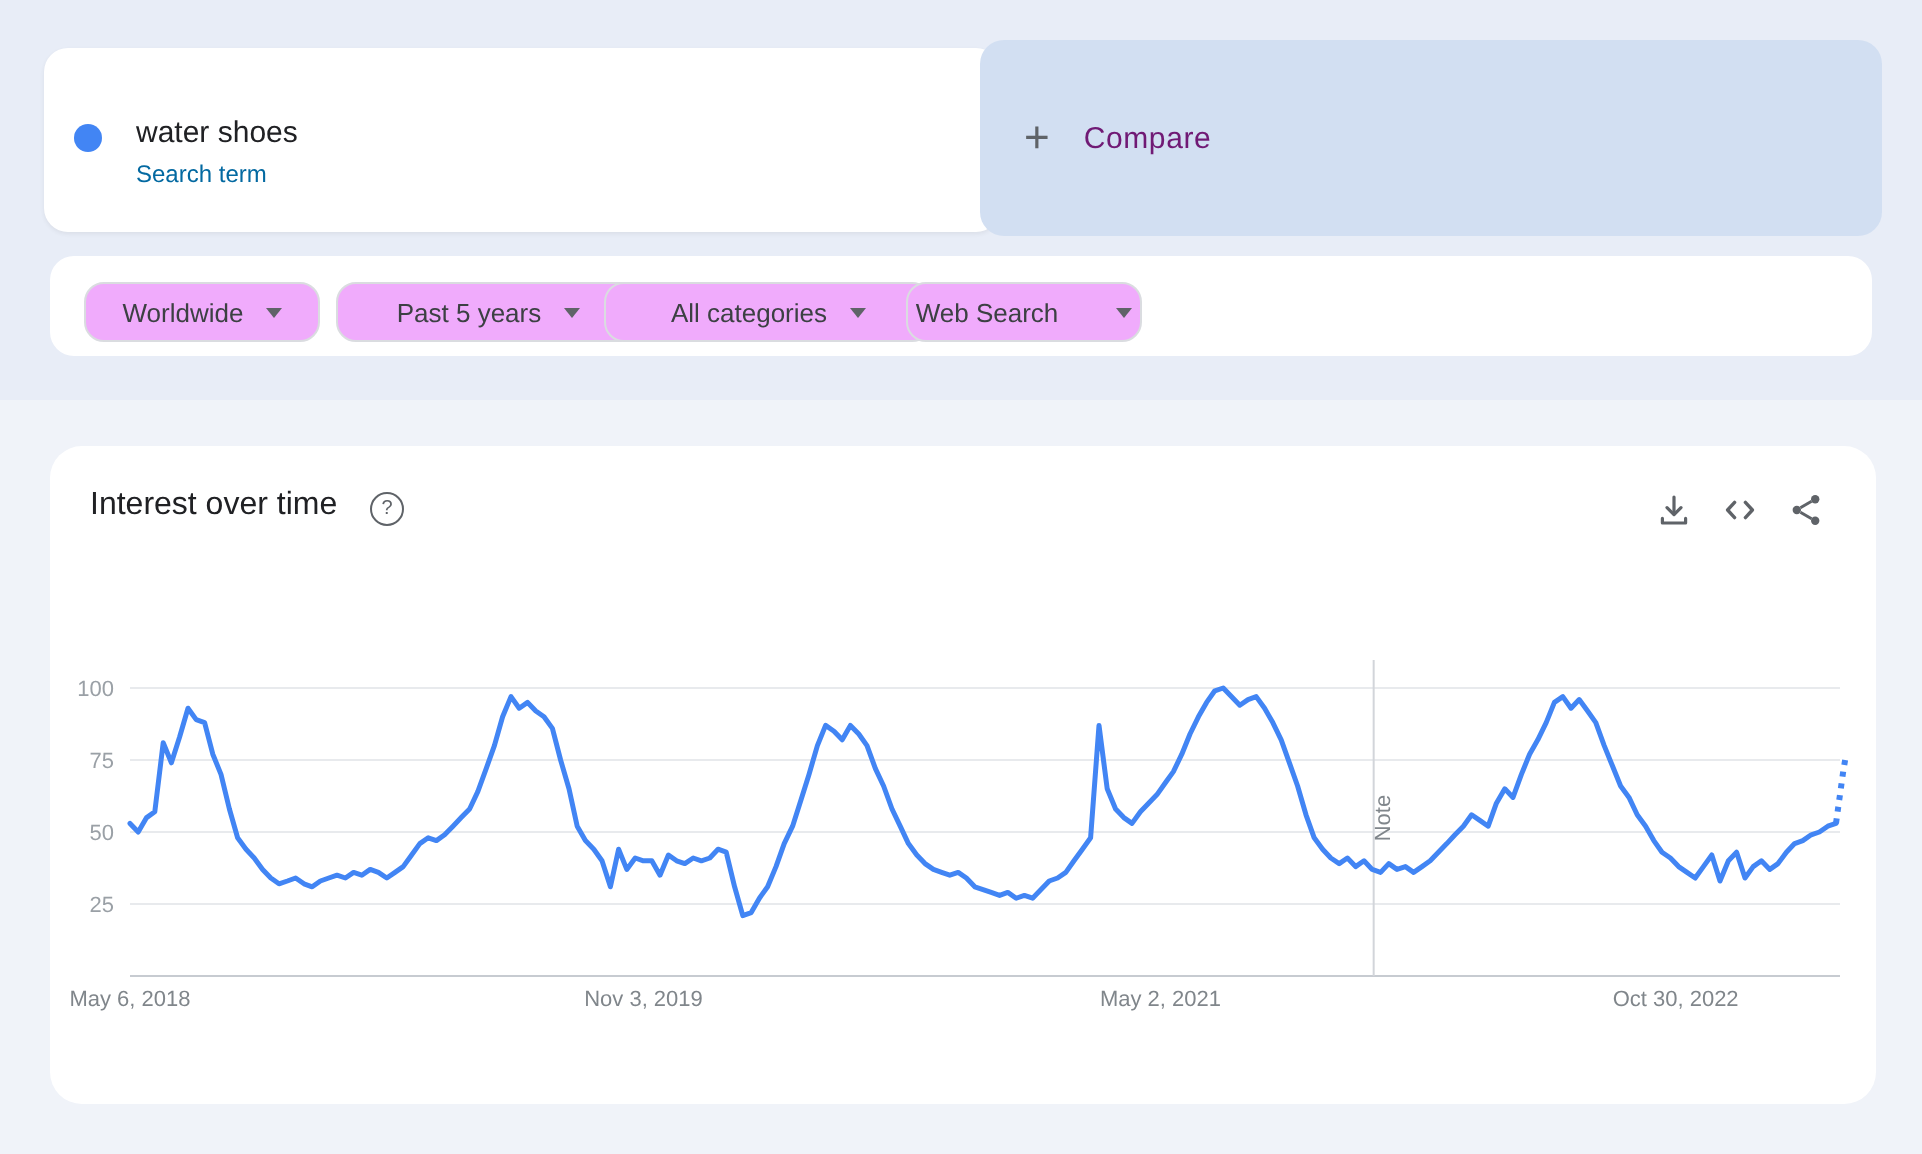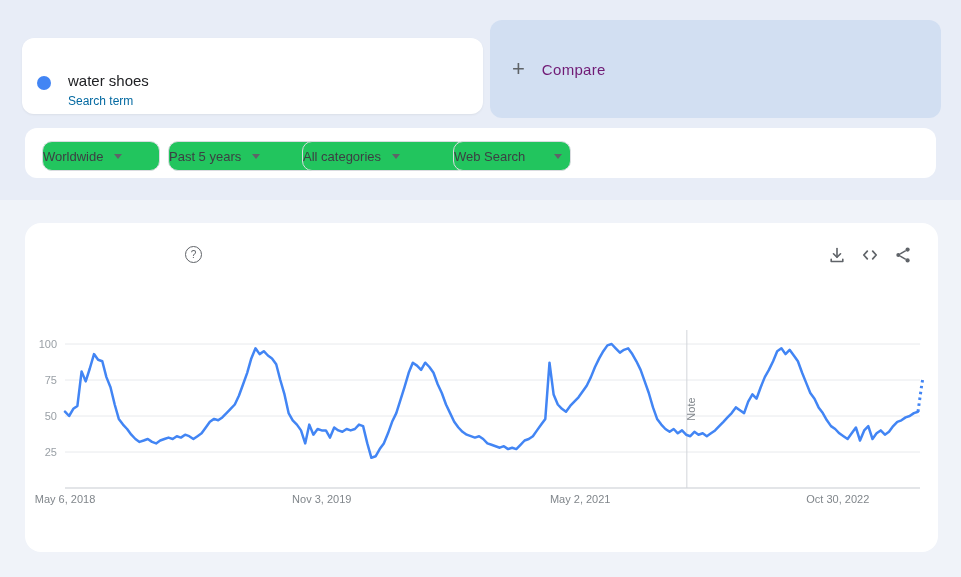--- a/index.html
+++ b/index.html
@@ -3,38 +3,38 @@
 <meta charset="utf-8">
 <style>
   html,body{margin:0;padding:0;}
   body{
     width:961px;height:577px;position:relative;overflow:hidden;
     font-family:"Liberation Sans",sans-serif;background:#f0f3f9;
   }
   .top-bg{position:absolute;left:0;top:0;width:961px;height:200px;background:#e8edf7;}
 
   
-  .search-card{position:absolute;left:22px;top:38px;width:461px;height:76px;
-    background:#fff;border-radius:12px;box-shadow:0 1px 2px rgba(60,64,67,.08);cursor:pointer;}
+  .search-card{position:absolute;left:22px;top:24px;width:461px;height:92px;
+    background:#fff;border-radius:12px;box-shadow:0 1px 2px rgba(60,64,67,.08);cursor:pointer;padding-left:17px;}
   .term-dot{position:absolute;left:15px;top:38px;width:14px;height:14px;border-radius:50%;}
   .term-label{position:absolute;left:46px;top:34px;font-size:15px;color:#202124;}
   .term-sub{position:absolute;left:46px;top:56px;font-size:12px;color:#0369a1;}
 
   .compare-card{position:absolute;left:490px;top:20px;width:451px;height:98px;
     background:#d2dff2;border-radius:12px;display:flex;align-items:center;
     padding-left:22px;box-sizing:border-box;gap:17px;cursor:pointer;}
   .compare-plus{font-size:22px;color:#5f6368;line-height:1;font-weight:400;}
   .compare-label{font-size:15px;color:#701a75;letter-spacing:.3px;}
 
   
   .filter-bar{position:absolute;left:25px;top:128px;width:911px;height:50px;
     background:#fff;border-radius:12px;}
   .pill{position:absolute;top:13px;height:30px;box-sizing:border-box;
-    display:inline-flex;align-items:center;gap:11px;
-    border:1px solid #dadce0;border-radius:10px;background:#22c55e;
+    display:inline-flex;align-items:center;justify-content:center;gap:11px;
+    border:1px solid #dadce0;border-radius:10px;background:#f0abfc;
     font-size:13px;color:#3c4043;cursor:pointer;}
   .caret{width:0;height:0;border-left:4px solid transparent;border-right:4px solid transparent;
     border-top:5px solid #5f6368;}
   .pill-region{left:17px;width:118px;}
   .pill-time{left:143px;width:152px;}
   .pill-category{left:277px;width:164px;}
   .pill-gprop{left:428px;width:118px;gap:29px;}
 
   
   .chart-card{position:absolute;left:25px;top:223px;width:913px;height:329px;
@@ -95,20 +95,21 @@
       <line x1="40" x2="895" y1="265" y2="265" stroke="#c7cbd1" stroke-width="1"></line>
       <text x="40" y="280" text-anchor="middle" font-size="11" fill="#80868b">May 6, 2018</text>
       <text x="296.753" y="280" text-anchor="middle" font-size="11" fill="#80868b">Nov 3, 2019</text>
       <text x="555.212" y="280" text-anchor="middle" font-size="11" fill="#80868b">May 2, 2021</text>
       <text x="812.818" y="280" text-anchor="middle" font-size="11" fill="#80868b">Oct 30, 2022</text>
       <line x1="661.837" x2="661.837" y1="107" y2="265" stroke="#d2d5da" stroke-width="1"></line>
       <text x="669.837" y="186" text-anchor="middle" font-size="11" fill="#80868b" transform="rotate(-90 669.837 186)">Note</text>
       <polyline points="40.0,188.7 44.1,193.0 48.3,185.8 52.4,182.9 56.6,148.4 60.7,158.4 64.8,145.5 69.0,131.1 73.1,136.8 77.3,138.3 81.4,154.1 85.5,164.2 89.7,181.5 93.8,195.9 98.0,201.6 102.1,206.0 106.3,211.7 110.4,216.0 114.5,218.9 118.7,217.5 122.8,216.0 127.0,218.9 131.1,220.4 135.2,217.5 139.4,216.0 143.5,214.6 147.7,216.0 151.8,213.2 155.9,214.6 160.1,211.7 164.2,213.2 168.4,216.0 172.5,213.2 176.6,210.3 180.8,204.5 184.9,198.8 189.1,195.9 193.2,197.3 197.3,194.4 201.5,190.1 205.6,185.8 209.8,181.5 213.9,172.8 218.1,161.3 222.2,149.8 226.3,135.4 230.5,125.3 234.6,131.1 238.8,128.2 242.9,132.5 247.0,135.4 251.2,141.2 255.3,157.0 259.5,171.4 263.6,190.1 267.7,197.3 271.9,201.6 276.0,207.4 280.2,220.4 284.3,201.6 288.4,211.7 292.6,206.0 296.7,207.4 300.9,207.4 305.0,214.6 309.2,204.5 313.3,207.4 317.4,208.8 321.6,206.0 325.7,207.4 329.9,206.0 334.0,201.6 338.1,203.1 342.3,220.4 346.4,234.8 350.6,233.3 354.7,226.1 358.8,220.4 363.0,210.3 367.1,198.8 371.3,190.1 375.4,177.2 379.5,164.2 383.7,149.8 387.8,139.7 392.0,142.6 396.1,146.9 400.2,139.7 404.4,144.0 408.5,149.8 412.7,161.3 416.8,170.0 421.0,181.5 425.1,190.1 429.2,198.8 433.4,204.5 437.5,208.8 441.7,211.7 445.8,213.2 449.9,214.6 454.1,213.2 458.2,216.0 462.4,220.4 466.5,221.8 470.6,223.2 474.8,224.7 478.9,223.2 483.1,226.1 487.2,224.7 491.3,226.1 495.5,221.8 499.6,217.5 503.8,216.0 507.9,213.2 512.0,207.4 516.2,201.6 520.3,195.9 524.5,139.7 528.6,171.4 532.8,181.5 536.9,185.8 541.0,188.7 545.2,182.9 549.3,178.6 553.5,174.3 557.6,168.5 561.7,162.8 565.9,154.1 570.0,144.0 574.2,135.4 578.3,128.2 582.4,122.4 586.6,121.0 590.7,125.3 594.9,129.6 599.0,126.8 603.1,125.3 607.3,131.1 611.4,138.3 615.6,146.9 619.7,158.4 623.8,170.0 628.0,184.4 632.1,195.9 636.3,201.6 640.4,206.0 644.6,208.8 648.7,206.0 652.8,210.3 657.0,207.4 661.1,211.7 665.3,213.2 669.4,208.8 673.5,211.7 677.7,210.3 681.8,213.2 686.0,210.3 690.1,207.4 694.2,203.1 698.4,198.8 702.5,194.4 706.7,190.1 710.8,184.4 714.9,187.2 719.1,190.1 723.2,178.6 727.4,171.4 731.5,175.7 735.7,164.2 739.8,154.1 743.9,146.9 748.1,138.3 752.2,128.2 756.4,125.3 760.5,131.1 764.6,126.8 768.8,132.5 772.9,138.3 777.1,149.8 781.2,159.9 785.3,170.0 789.5,175.7 793.6,184.4 797.8,190.1 801.9,197.3 806.0,203.1 810.2,206.0 814.3,210.3 818.5,213.2 822.6,216.0 826.7,210.3 830.9,204.5 835.0,217.5 839.2,207.4 843.3,203.1 847.5,216.0 851.6,210.3 855.7,207.4 859.9,211.7 864.0,208.8 868.2,203.1 872.3,198.8 876.4,197.3 880.6,194.4 884.7,193.0 888.9,190.1 893.0,188.7" fill="none" stroke="#4285f4" stroke-width="2.5" stroke-linejoin="round" stroke-linecap="round"></polyline>
       <polyline points="893.0,188.7 894.2,180.0 895.4,171.4 896.6,162.8 897.8,155.6" fill="none" stroke="#4285f4" stroke-width="3" stroke-dasharray="2.5 3.4"></polyline>
     </svg>
+  <div class="chart-title">Interest over time</div>
   <div class="help-icon">?</div>
   <div class="chart-actions">
     <svg class="action-btn" viewBox="0 0 18 18" fill="none" stroke="#5f6368" stroke-width="1.6" stroke-linecap="round" stroke-linejoin="round">
       <path d="M9 2.5v8.5"></path>
         <path d="M5.5 7.8 9 11.3l3.5-3.5"></path>
         <path d="M3.2 13.2v2.3h11.6v-2.3"></path>
     </svg>
     <svg class="action-btn" viewBox="0 0 18 18" fill="none" stroke="#5f6368" stroke-width="1.7" stroke-linecap="round" stroke-linejoin="round">
       <path d="M6.3 5.2 2.8 9l3.5 3.8"></path>
         <path d="M11.7 5.2 15.2 9l-3.5 3.8"></path>

